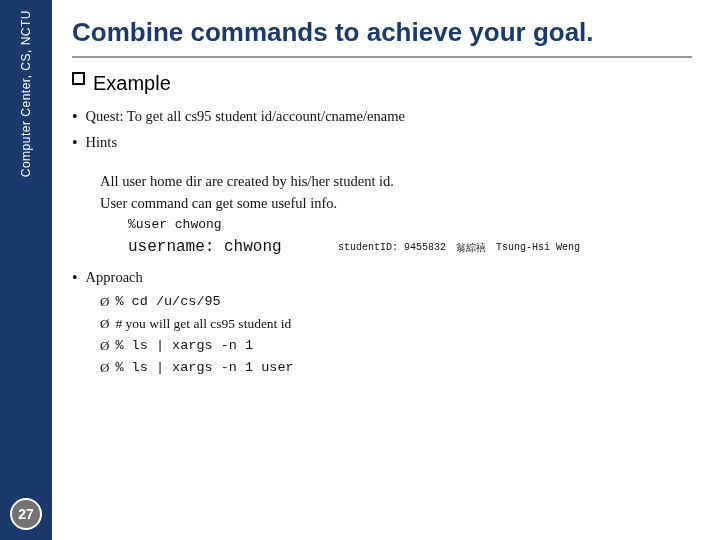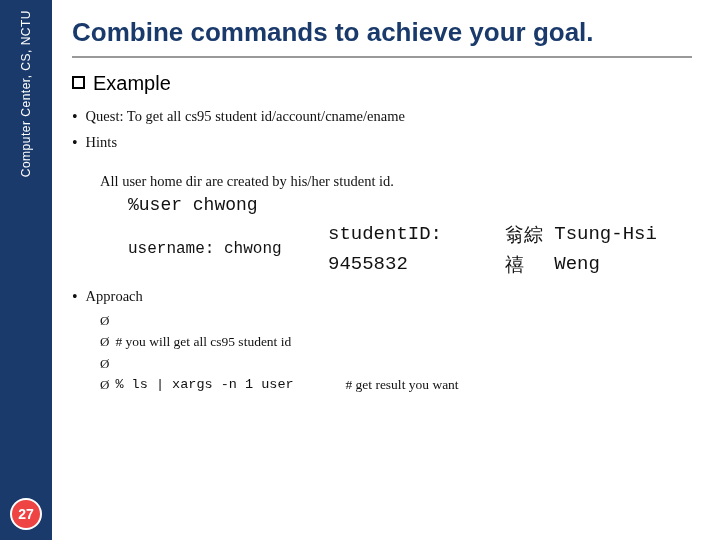--- a/index.html
+++ b/index.html
@@ -28,21 +28,21 @@
       color: #fff;
       font-size: 12px;
       writing-mode: vertical-rl;
       transform: rotate(180deg);
       text-align: center;
       font-family: Arial, sans-serif;
       letter-spacing: 0.5px;
     }
 
     .page-number-box {
-      background: #ef4444;
+      background: #737373;
       color: #fff;
       font-size: 14px;
       font-weight: bold;
       font-family: Arial, sans-serif;
       border: 2px solid #fff;
       border-radius: 50%;
       width: 32px;
       height: 32px;
       display: flex;
       align-items: center;
@@ -70,21 +70,20 @@
       border-top: 2px solid #999;
       margin-bottom: 14px;
     }
 
     .section-heading {
       font-size: 20px;
       font-family: Arial, sans-serif;
       color: #000;
       margin-bottom: 10px;
       display: flex;
-      align-items: center;
       gap: 8px;
     }
 
     .section-heading .bullet-sq {
       display: inline-block;
       width: 13px;
       height: 13px;
       border: 2px solid #000;
       flex-shrink: 0;
       margin-bottom: 1px;
@@ -114,38 +113,39 @@
       padding-left: 28px;
       margin-top: 15px;
     }
 
     .indent2 {
       padding-left: 56px;
     }
 
     .code-line {
       font-family: 'Courier New', Courier, monospace;
-      font-size: 18px;
+      font-size: 13px;
     }
 
     .inline-table {
       display: flex;
       align-items: center;
       gap: 0;
     }
 
     .cmd-left {
       font-family: 'Courier New', Courier, monospace;
       font-size: 16px;
       min-width: 200px;
     }
 
     .cmd-info {
       font-family: 'Courier New', Courier, monospace;
-      font-size: 19px;
+      font-size: 10px;
+      margin-left: 10px;
     }
 
     .approach-section {
       margin-top: 6px;
     }
 
     .approach-grid {
       padding-left: 28px;
     }
 
@@ -204,20 +204,21 @@
       <span>Quest: To get all cs95 student id/account/cname/ename</span>
     </div>
 
     <div class="bullet-item">
       <span class="bullet-dot">•</span>
       <span>Hints</span>
     </div>
 
     <div class="indent1">
       <div>All user home dir are created by his/her student id.</div>
+      <div>User command can get some useful info.</div>
     </div>
 
     <div class="indent2 code-line">%user chwong</div>
 
     <div class="indent2">
       <div class="inline-table">
         <span class="cmd-left">username: chwong</span>
         <span class="cmd-info">studentID: 9455832</span>
         <span class="cmd-info chinese-name">翁綜禧</span>
         <span class="cmd-info">Tsung-Hsi Weng</span>
@@ -226,33 +227,34 @@
 
     <div class="bullet-item approach-section">
       <span class="bullet-dot">•</span>
       <span>Approach</span>
     </div>
 
     <div class="approach-grid">
 
       <div class="approach-row">
         <span class="oa-bullet">Ø</span>
+        <span class="cmd-col">% cd /u/cs/95</span>
         <span class="comment-col"></span>
       </div>
 
       <div class="approach-row">
         <span class="oa-bullet">Ø</span>
         <span class="comment-col"># you will get all cs95 student id</span>
       </div>
 
       <div class="approach-row">
         <span class="oa-bullet">Ø</span>
+        <span class="cmd-col">% ls | xargs -n 1</span>
       </div>
 
       <div class="approach-row">
         <span class="oa-bullet">Ø</span>
         <span class="cmd-col">% ls | xargs -n 1 user</span>
-        <span class="comment-col"># get result you want</span>
       </div>
     </div>
 
   </div>
 </div>
 
 </body></html>

